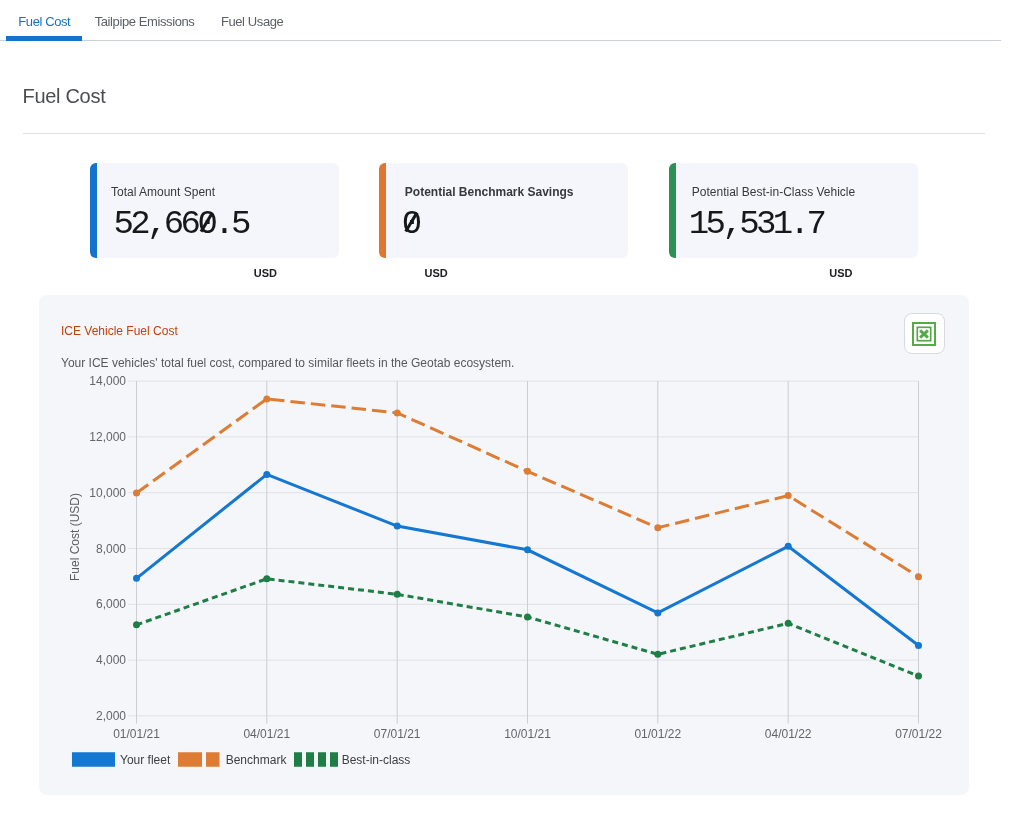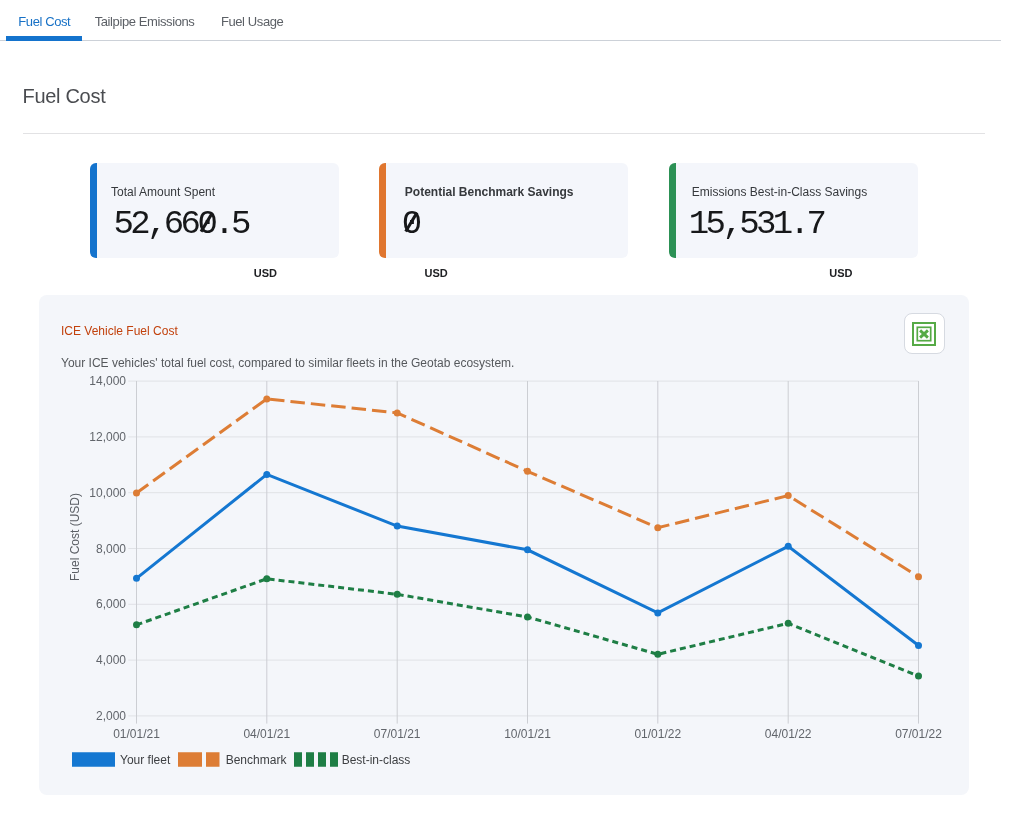--- a/index.html
+++ b/index.html
@@ -43,21 +43,21 @@
   <div class="abs cusd" style="left:253.8px;">USD</div>
 
   <div class="abs card" style="left:379.3px;"></div>
   <div class="abs accent" style="left:379.3px;background:#e0762f;"></div>
   <div class="abs ctitle" style="left:404.8px;font-weight:bold;">Potential Benchmark Savings</div>
   <div class="abs cvalue" style="left:401.8px;">0</div>
   <div class="abs cusd" style="left:424.6px;">USD</div>
 
   <div class="abs card" style="left:668.6px;"></div>
   <div class="abs accent" style="left:668.6px;background:#2c9155;"></div>
-  <div class="abs ctitle" style="left:691.8px;">Emissions Best-in-Class Savings</div>
+  <div class="abs ctitle" style="left:691.8px;">Potential Best-in-Class Vehicle</div>
   <div class="abs cvalue" style="left:688.8px;">15,531.7</div>
   <div class="abs cusd" style="left:829.2px;">USD</div>
 
   <div class="abs chartcard"></div>
   <div class="abs chtitle">ICE Vehicle Fuel Cost</div>
   <div class="abs chsub">Your ICE vehicles' total fuel cost, compared to similar fleets in the Geotab ecosystem.</div>
   <div class="abs xlsbtn"></div>
   <svg class="abs" style="left:912px;top:322px;" width="24" height="24" viewBox="0 0 24 24">
     <rect x="1" y="1" width="22" height="22" fill="none" stroke="#56aa46" stroke-width="2"></rect>
     <rect x="5.3" y="5.3" width="13.4" height="13.4" fill="none" stroke="#56aa46" stroke-width="1.7"></rect>

